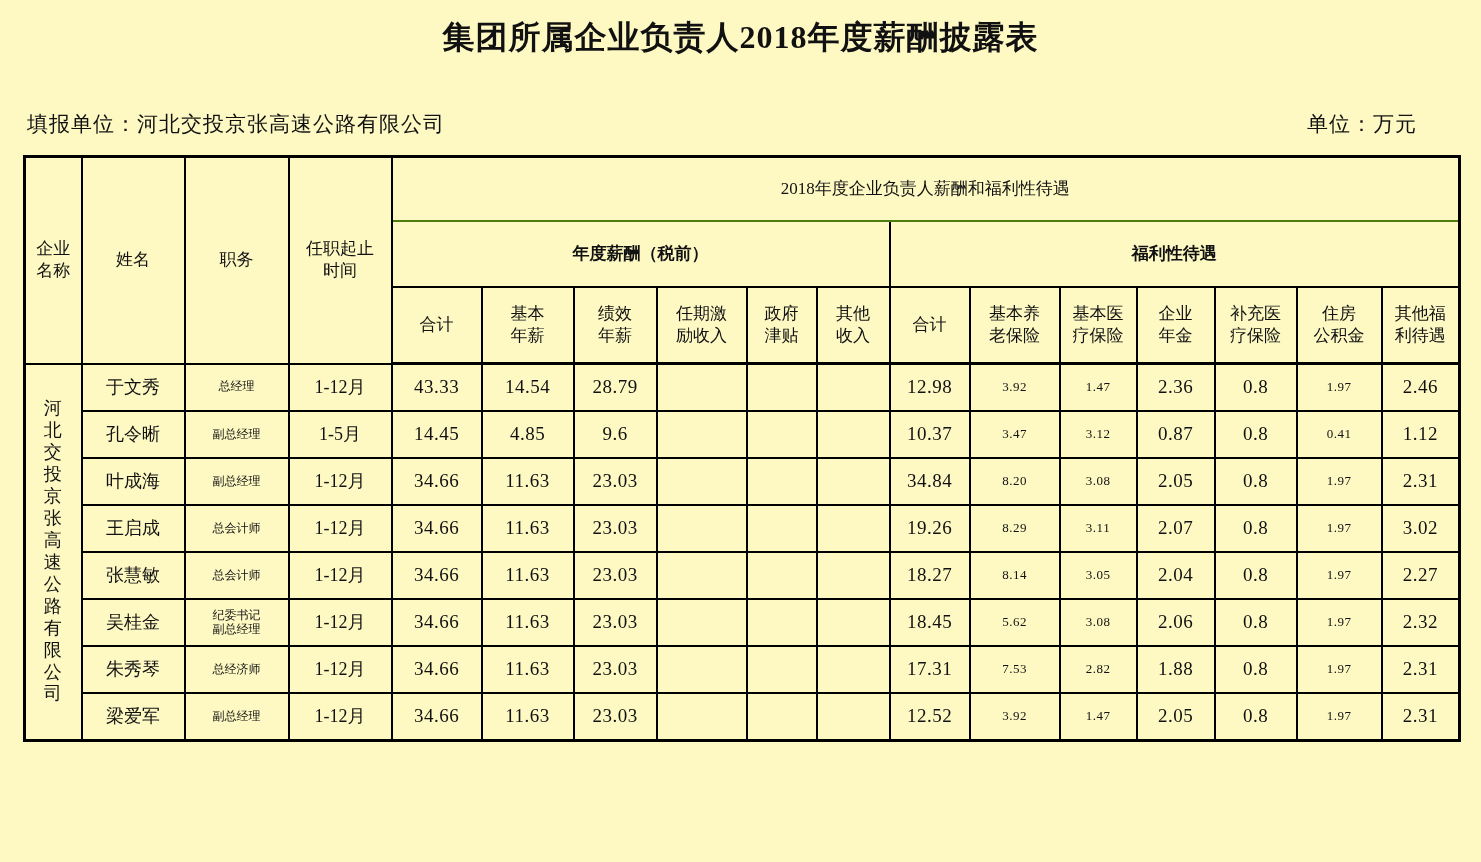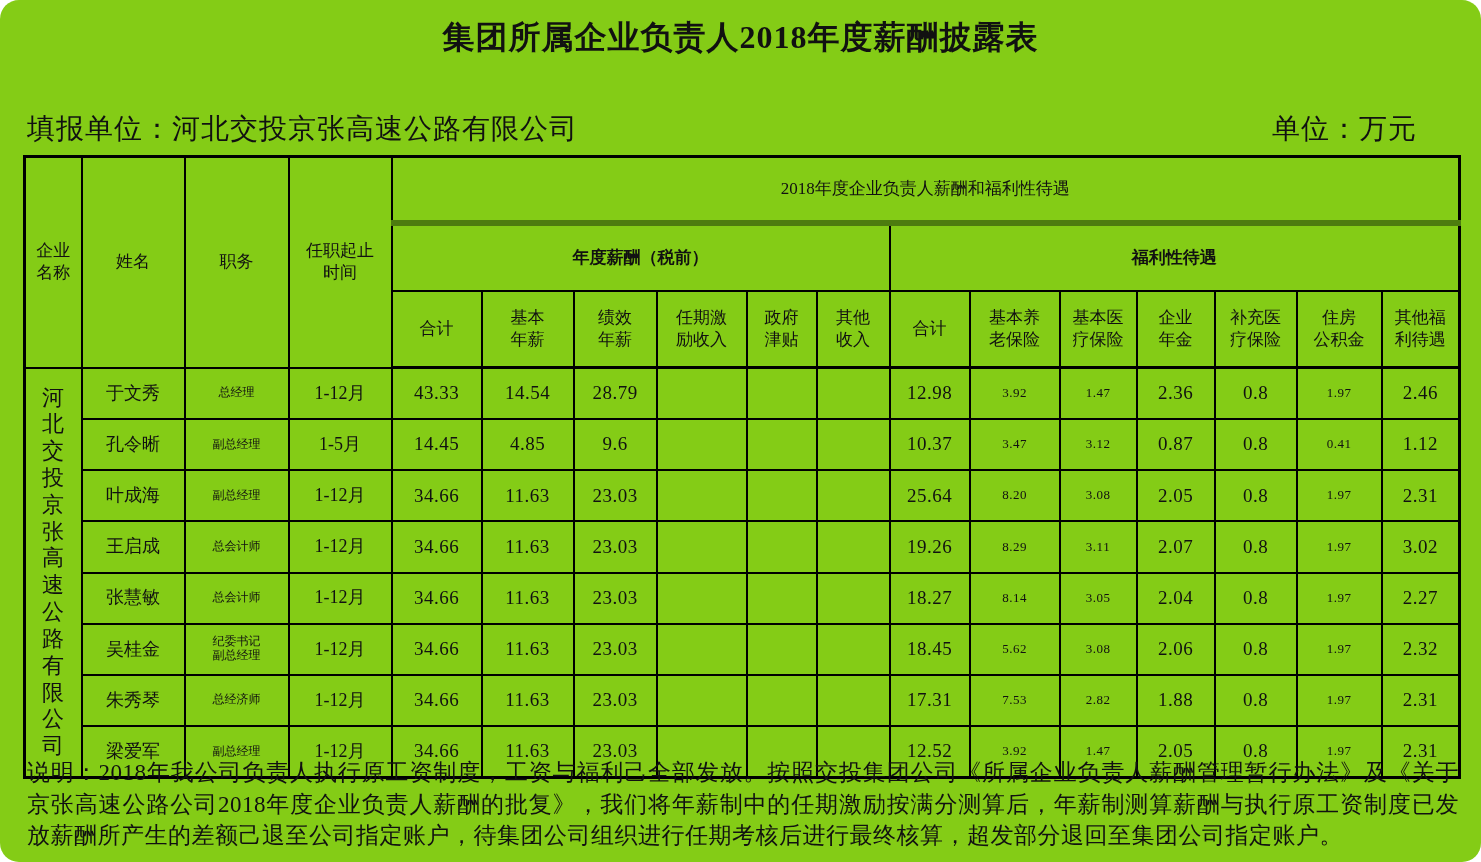--- a/index.html
+++ b/index.html
@@ -2,58 +2,58 @@
 <html><head>
 <meta charset="utf-8">
 <style>
   html,body{margin:0;padding:0;background:#ffffff;}
   body{
     width:1481px;height:862px;position:relative;overflow:hidden;
     font-family:"Liberation Serif","DejaVu Serif",serif;
     color:#111111;
     -webkit-font-smoothing:antialiased;
   }
-  .page{position:absolute;inset:0;background:#84cc16;border-radius:19px;}
+  .page{position:absolute;inset:0;background:#fef9c3;}
 
   .doc-title{
     position:absolute;top:16px;left:0;width:100%;
     margin:0;text-align:center;
     font-size:32px;font-weight:bold;letter-spacing:1px;
   }
 
   .meta-row{
     position:absolute;top:110px;left:27px;width:1390px;
     display:flex;justify-content:space-between;
-    font-size:28px;letter-spacing:1px;
+    font-size:21px;letter-spacing:1px;
   }
 
   table.salary-table{
     position:absolute;top:155px;left:23px;width:1435px;
     border-collapse:collapse;table-layout:fixed;
     border:3px solid #000;
   }
   .salary-table th,.salary-table td{
     border:2px solid #000;
     text-align:center;vertical-align:middle;
     padding:1px 2px;font-weight:normal;
     white-space:pre-line;line-height:1.3;
     overflow:hidden;
   }
   thead tr.band1 th{height:60px;font-size:17px;}
-  thead tr.band1 th.band-top{border-bottom:6px solid #4d7c0f;}
+  thead tr.band1 th.band-top{border-bottom:2px solid #4d7c0f;}
   thead tr.band2 th{height:62px;font-size:17px;font-weight:bold;}
   thead tr.band3 th{height:72px;font-size:17px;border-bottom:3px solid #000;}
   thead th.left-head{font-size:17px;}
 
   tbody td{height:43px;font-size:18px;}
   tbody td.num{font-size:19px;letter-spacing:0.5px;}
   tbody td.num-sm{font-size:13px;}
   tbody td.cell-pos{font-size:12px;line-height:1.15;}
   td.company-cell{
-    font-size:22px;line-height:1.22;letter-spacing:1px;padding:16px;margin-left:20px;
+    font-size:18px;line-height:1.22;letter-spacing:1px;padding:16px;margin-left:20px;
   }
 
   .note{
     position:absolute;top:757px;left:27px;width:1432px;
     font-size:23px;line-height:1.37;letter-spacing:0.5px;
   }
   .note .note-line{text-align:justify;text-align-last:justify;}
   .note .note-line:last-child{text-align-last:left;}
 </style>
 </head>
@@ -170,21 +170,21 @@
         <tr>
           <td class="cell-name">叶成海</td>
           <td class="cell-pos">副总经理</td>
           <td class="cell-term">1-12月</td>
           <td class="num">34.66</td>
           <td class="num">11.63</td>
           <td class="num">23.03</td>
           <td class="num"></td>
           <td class="num"></td>
           <td class="num"></td>
-          <td class="num">25.64</td>
+          <td class="num">34.84</td>
           <td class="num num-sm">8.20</td>
           <td class="num num-sm">3.08</td>
           <td class="num">2.05</td>
           <td class="num">0.8</td>
           <td class="num num-sm">1.97</td>
           <td class="num">2.31</td>
         </tr>
         <tr>
           <td class="cell-name">王启成</td>
           <td class="cell-pos">总会计师</td>
@@ -272,19 +272,14 @@
           <td class="num num-sm">3.92</td>
           <td class="num num-sm">1.47</td>
           <td class="num">2.05</td>
           <td class="num">0.8</td>
           <td class="num num-sm">1.97</td>
           <td class="num">2.31</td>
         </tr>
       </tbody>
   </table>
 
-  <div class="note">
-    <div class="note-line">说明：2018年我公司负责人执行原工资制度，工资与福利己全部发放。按照交投集团公司《所属企业负责人薪酬管理暂行办法》及《关于</div>
-    <div class="note-line">京张高速公路公司2018年度企业负责人薪酬的批复》，我们将年薪制中的任期激励按满分测算后，年薪制测算薪酬与执行原工资制度已发</div>
-    <div class="note-line">放薪酬所产生的差额己退至公司指定账户，待集团公司组织进行任期考核后进行最终核算，超发部分退回至集团公司指定账户。</div>
-  </div>
 
 </div>
 
 </body></html>

